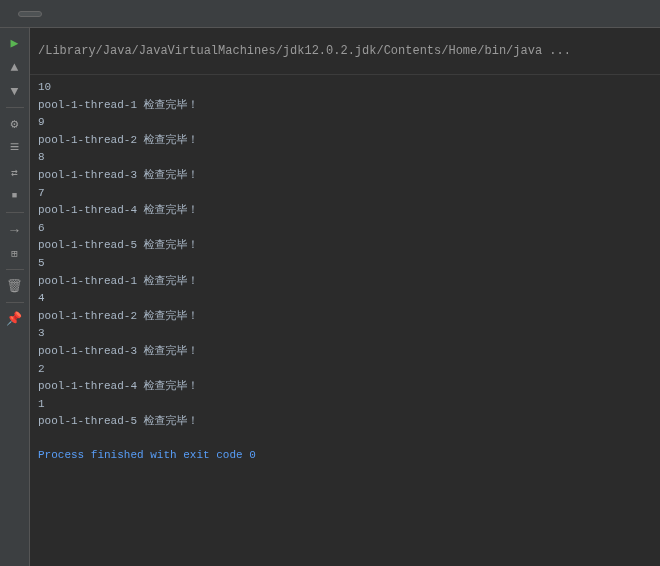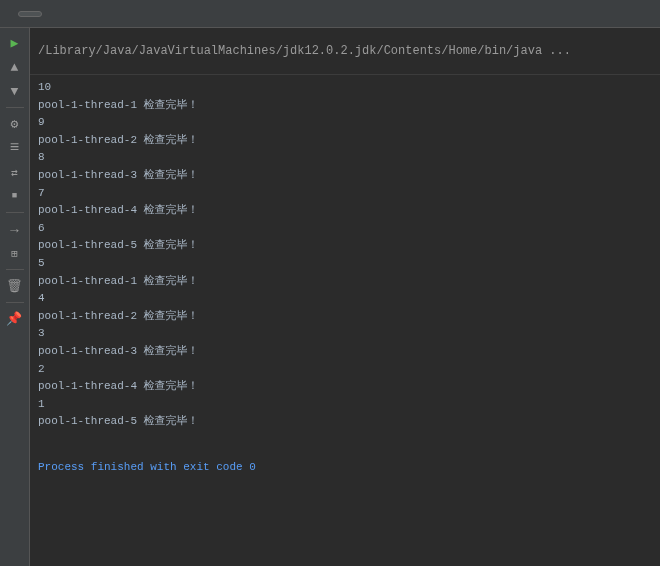--- a/index.html
+++ b/index.html
@@ -114,21 +114,21 @@
     }
 
     .output-line {
       color: #a9b7c6;
       white-space: pre;
       font-size: 11px;
     }
 
     .output-line.process {
       color: #589df6;
-      margin-top: 16px;
+      margin-top: 4px;
     }
 
     .output-line.blank {
       height: 6px;
     }
   </style>
 </head>
 <body>
 
 <div class="tab-bar">

